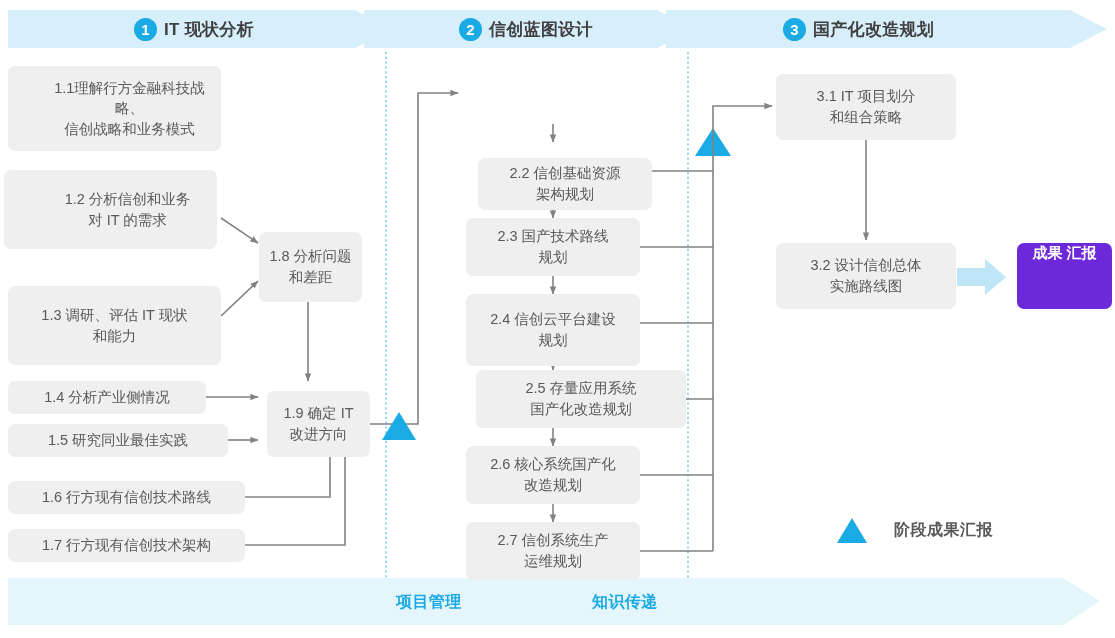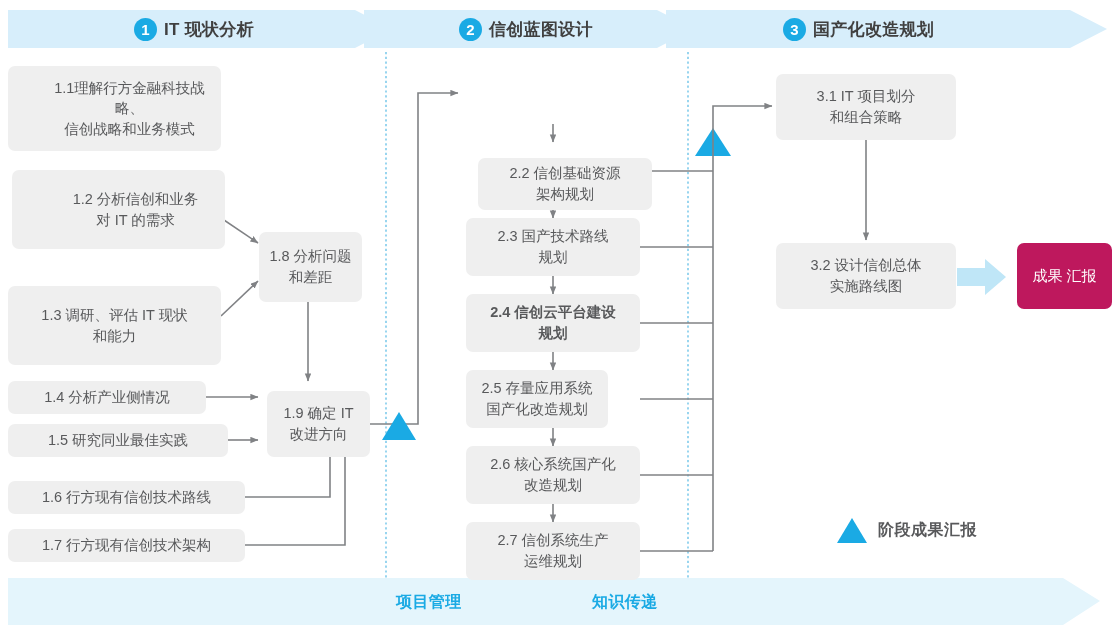--- a/index.html
+++ b/index.html
@@ -69,38 +69,37 @@
     justify-content: center;
     text-align: center;
     box-sizing: border-box;
     padding: 2px 6px;
   }
   .node span { display: block; }
 
   
   .result-chip {
     position: absolute;
-    background: #be185d;
+    background: #6d28d9;
     border-radius: 7px;
     color: #ffffff;
     font-size: 15px;
-    font-weight: normal;
+    font-weight: bold;
     line-height: 1.32;
     display: flex;
-    align-items: center;
     justify-content: center;
     text-align: center;
   }
 
   
   .legend {
     position: absolute;
     display: flex;
     align-items: center;
-    gap: 11px;
+    gap: 27px;
     font-family: Liberation Serif, serif;
   }
   .legend-tri {
     width: 0; height: 0;
     border-left: 15px solid transparent;
     border-right: 15px solid transparent;
     border-bottom: 25px solid #1aaae4;
   }
   .legend-text {
     color: #58595b;
@@ -205,21 +204,21 @@
     <div class="phase-text">国产化改造规划</div>
   </div>
 
   <div class="node" style="left:8px; top:66px; width:213px; height:85px;padding-left:36px;">
     <div>
       <span>1.1理解行方金融科技战略、</span>
       <span>信创战略和业务模式</span>
     </div>
   </div>
 
-  <div class="node" style="left:12px; top:170px; width:213px; height:79px;padding-left:40px;">
+  <div class="node" style="left:4px; top:170px; width:213px; height:79px;padding-left:40px;">
     <div>
       <span>1.2 分析信创和业务</span>
       <span>对 IT 的需求</span>
     </div>
   </div>
 
   <div class="node" style="left:8px; top:286px; width:213px; height:79px;">
     <div>
       <span>1.3 调研、评估 IT 现状</span>
       <span>和能力</span>
@@ -272,28 +271,28 @@
     </div>
   </div>
 
   <div class="node" style="left:466px; top:218px; width:174px; height:58px;">
     <div>
       <span>2.3 国产技术路线</span>
       <span>规划</span>
     </div>
   </div>
 
-  <div class="node" style="left:466px; top:294px; width:174px; height:58px;font-weight:bold;">
+  <div class="node" style="left:466px; top:294px; width:174px; height:72px;">
     <div>
       <span>2.4 信创云平台建设</span>
       <span>规划</span>
     </div>
   </div>
 
-  <div class="node" style="left:466px; top:370px; width:142px; height:58px;">
+  <div class="node" style="left:476px; top:370px; width:210px; height:58px;">
     <div>
       <span>2.5 存量应用系统</span>
       <span>国产化改造规划</span>
     </div>
   </div>
 
   <div class="node" style="left:466px; top:446px; width:174px; height:58px;">
     <div>
       <span>2.6 核心系统国产化</span>
       <span>改造规划</span>

